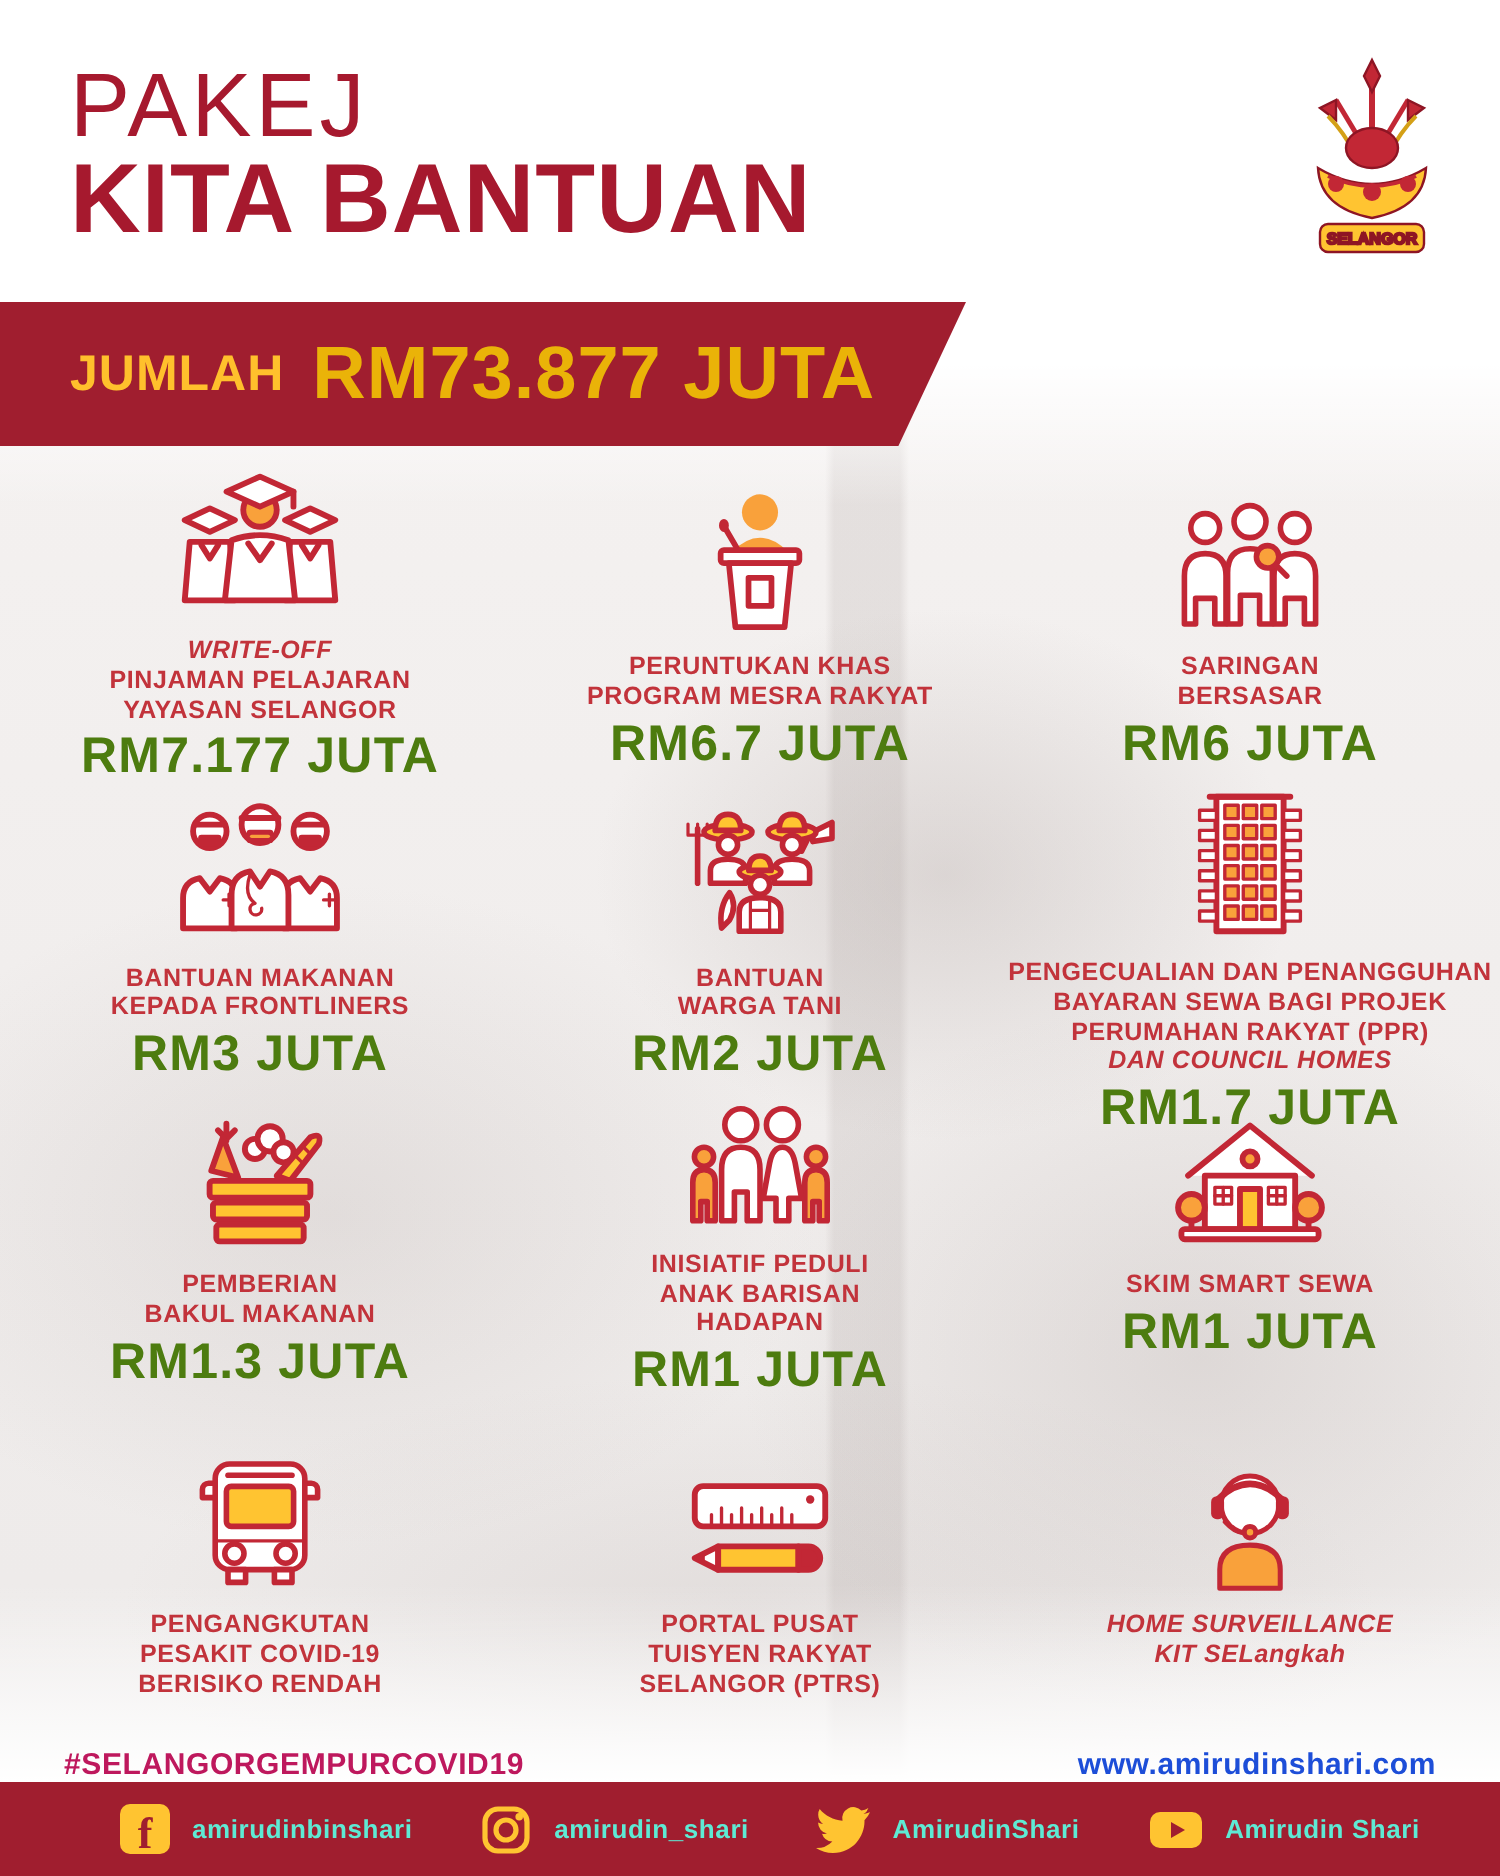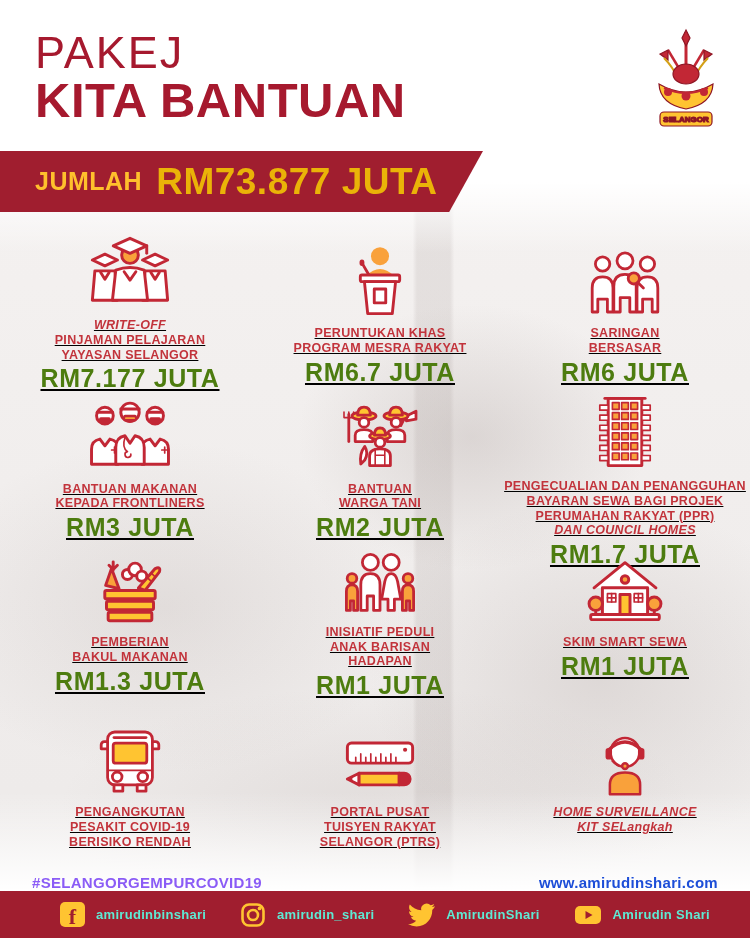--- a/index.html
+++ b/index.html
@@ -21,50 +21,49 @@
       linear-gradient(90deg, transparent 55%, rgba(150,138,135,.16) 55.6%, rgba(150,138,135,.16) 60%, transparent 60.6%),
       linear-gradient(180deg, #f4f1f0, #edeae9);
   }
   
   .header { position:absolute; left:35px; top:30px; }
   .title1 { font-size:45px; font-weight:400; letter-spacing:2px; color:#A6192E; line-height:1.02; }
   .title2 { font-size:49px; font-weight:800; letter-spacing:0.5px; color:#A6192E; line-height:1.02; }
   .crest { position:absolute; left:652px; top:28px; width:68px; height:112px; }
   
   .banner {
-    position:absolute; left:0; top:151px; width:483px; height:61px;
+    position:absolute; left:0; top:151px; width:483px; height:72px;
     background:#A01E2F;
     clip-path:polygon(0 0, 100% 0, 93% 100%, 0 100%);
     display:flex; align-items:center; padding-left:35px;
   }
   .banner .jumlah { color:#FFC02C; font-size:25px; font-weight:800; letter-spacing:.5px; margin-right:14px; }
   .banner .amount { color:#eab308; font-size:37px; font-weight:800; letter-spacing:.5px; }
   
   .grid {
     position:absolute; left:0; top:233px; width:628px;
     display:grid; grid-template-columns:260px 240px 250px;
     grid-template-rows:157px 152px 158px 180px;
-    text-decoration:underline;
   }
   .cell { display:flex; flex-direction:column; align-items:center; text-align:center; }
   .icon-box { height:88px; display:flex; align-items:flex-end; justify-content:center; margin-bottom:5px; }
   .row4 .icon-box { padding-top:20px; height:100px; }
   .lbl { color:#C2333B; font-size:12.5px; font-weight:800; letter-spacing:.3px; line-height:1.18; white-space:pre-line; }
   .lbl.it { font-style:italic; }
   .amt { color:#4d7c0f; font-size:25px; font-weight:800; letter-spacing:.6px; margin-top:2px; white-space:pre-line; }
   
   svg.ic { display:block; }
   .s { stroke:#C22735; fill:none; stroke-width:3.5; stroke-linecap:round; stroke-linejoin:round; }
   .fw { fill:#ffffff; }
   .fy { fill:#FFC431; }
   .fo { fill:#F9A13B; }
   .fr { fill:#C22735; }
   .thin { stroke-width:2; }
   
-  .hashtag { position:absolute; left:32px; top:874px; font-size:15px; font-weight:800; color:#8b5cf6; letter-spacing:.3px; }
+  .hashtag { position:absolute; left:32px; top:874px; font-size:15px; font-weight:800; color:#be185d; letter-spacing:.3px; }
   .website { position:absolute; right:32px; top:874px; font-size:15px; font-weight:800; color:#1d4ed8; letter-spacing:.3px; }
   .social-bar {
     position:absolute; left:0; bottom:0; width:750px; height:47px;
     background:#A01E2F; display:flex; align-items:center;
     padding:0 40px 0 60px; justify-content:space-between;
   }
   .social-item { display:flex; align-items:center; gap:11px; }
   .social-item .handle { color:#5eead4; font-size:13px; font-weight:700; letter-spacing:.3px; }
   .fb-sq {
     width:25px; height:25px; background:#FFC431; border-radius:5px;

